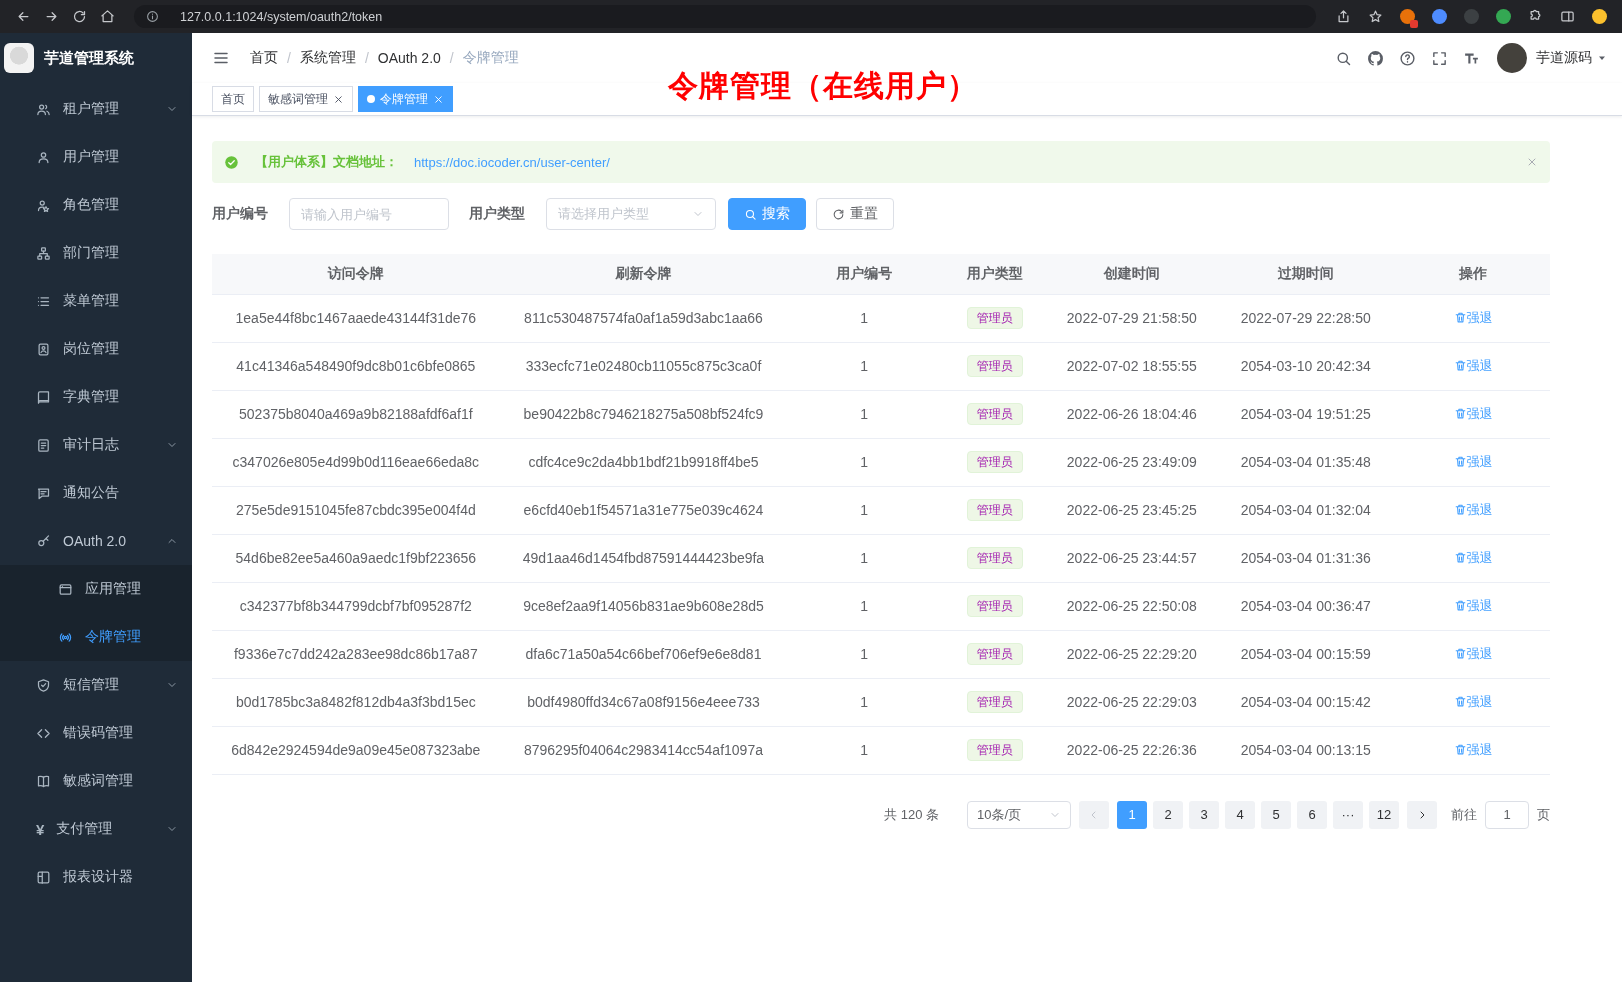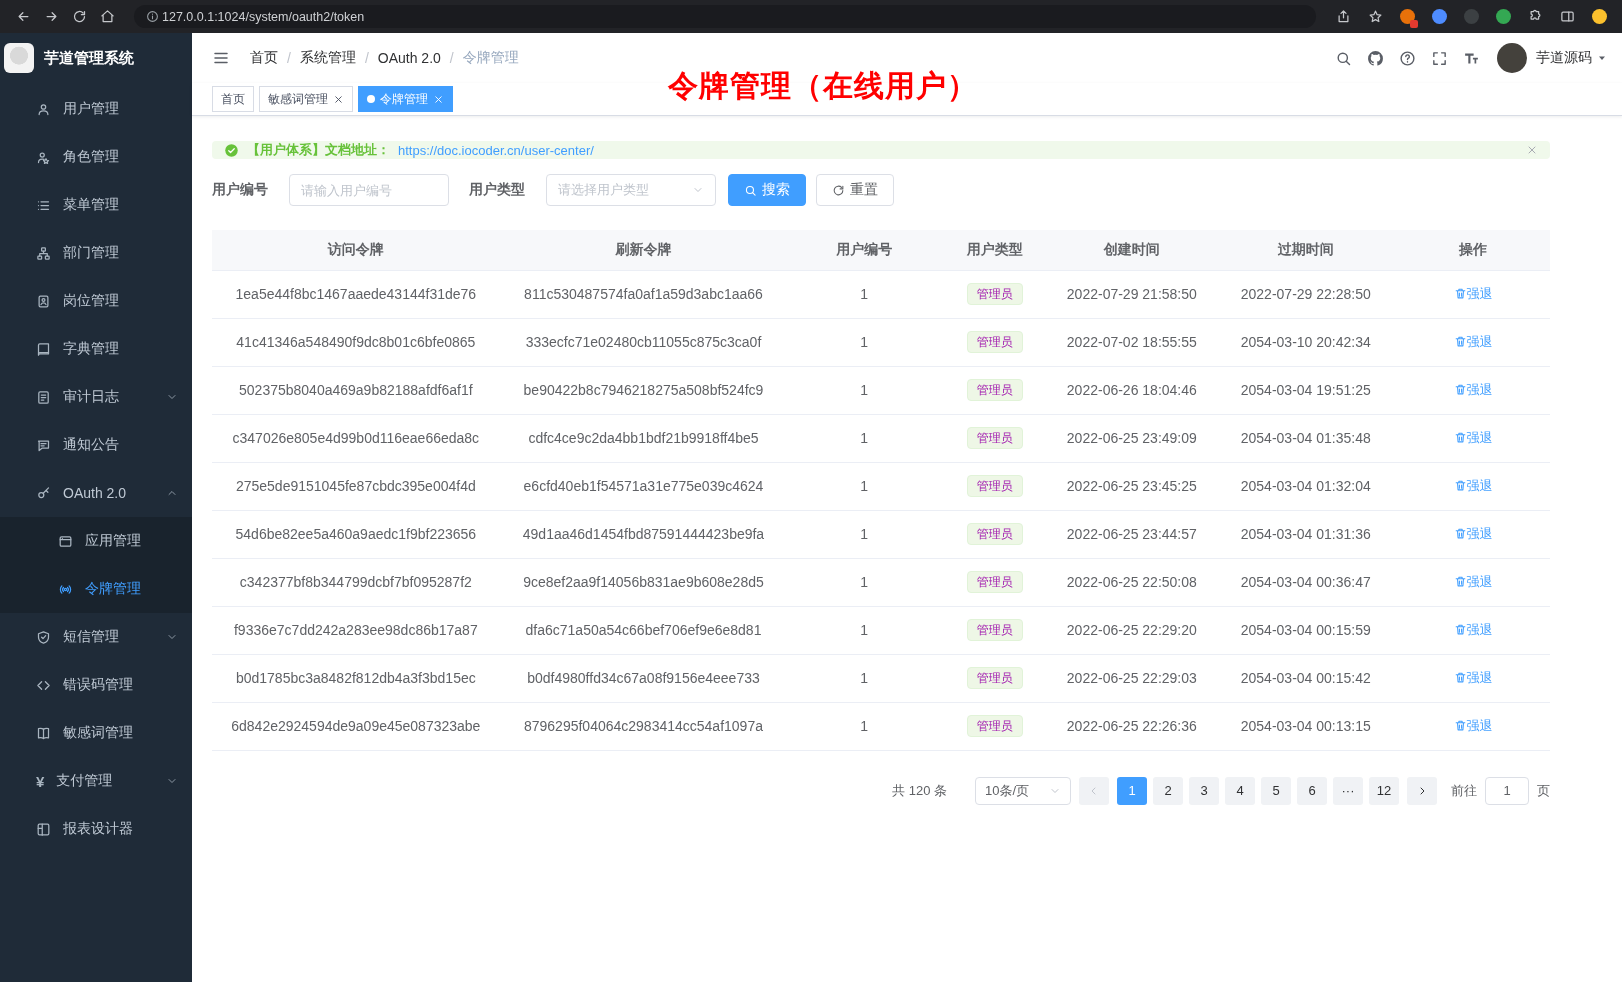--- a/index.html
+++ b/index.html
@@ -6,21 +6,21 @@
   html,body{width:1622px;height:982px;overflow:hidden}
   body{font-family:"Liberation Sans","DejaVu Sans",sans-serif;background:#fff;position:relative}
   .icon{display:inline-flex;align-items:center;justify-content:center}
   .icon svg{width:16px;height:16px}
 
   
   .browser{height:33px;background:#222327;display:flex;align-items:center;padding:0 10px;gap:2px}
   .b-nav{display:flex;gap:2px}
   .b-btn{width:26px;height:24px;border-radius:6px;display:flex;align-items:center;justify-content:center;color:#c6c8cc;position:relative;cursor:pointer}
   .b-btn svg{width:15px;height:15px}
-  .url-pill{flex:1;height:23px;margin:0 12px;background:#1a1b1f;border-radius:12px;display:flex;align-items:center;gap:3px;padding:0 12px;color:#cfd1d4;font-size:12.5px}
+  .url-pill{flex:1;height:23px;margin:0 12px;background:#1a1b1f;border-radius:12px;display:flex;align-items:center;gap:21px;padding:0 12px;color:#cfd1d4;font-size:12.5px}
   .url-pill .icon svg{width:13px;height:13px;color:#9aa0a6}
   .b-right{display:flex;align-items:center;gap:6px}
   .dot-icon{width:15px;height:15px;border-radius:50%;display:inline-block}
   .ext-badge{position:absolute;right:2px;bottom:1px;width:8px;height:8px;border-radius:2px;display:inline-block}
 
   
   .app{display:flex;height:949px}
   .sidebar{width:192px;flex:none;background:#1f2b38;color:#bfc9d4;display:flex;flex-direction:column}
   .logo-row{height:50px;flex:none;display:flex;align-items:center;gap:10px;padding:0 4px}
   .logo-img{width:30px;height:30px;border-radius:6px;background:radial-gradient(circle at 50% 42%,#d9d9d9 0 38%,#f3f3f3 40% 100%);flex:none}
@@ -57,21 +57,21 @@
   
   .tabbar{height:33px;flex:none;display:flex;align-items:center;gap:5px;padding:0 20px;border-bottom:1px solid #d8dce5;box-shadow:0 1px 3px rgba(0,21,41,.08)}
   .tab{height:26px;display:inline-flex;align-items:center;gap:5px;padding:0 8px;border:1px solid #d8dce5;background:#fff;color:#495060;font-size:12px;cursor:pointer;white-space:nowrap}
   .tab.active{background:#409eff;border-color:#409eff;color:#fff}
   .tab .dot{width:8px;height:8px;border-radius:50%;background:#fff;display:inline-block}
   .tab .tab-close{color:inherit}
   .tab .tab-close svg{width:11px;height:11px}
 
   
   .content{flex:1;padding:25px 72px 0 20px;overflow:hidden}
-  .alert{height:18px;background:#f0f9eb;border-radius:4px;display:flex;align-items:center;gap:8px;padding:0 12px;font-size:13px}
+  .alert{height:42px;background:#f0f9eb;border-radius:4px;display:flex;align-items:center;gap:16px;padding:0 12px;font-size:13px}
   .alert .check-icon svg{width:15px;height:15px;color:#67c23a}
   .alert-text{color:#67c23a;font-weight:700}
   .alert-link{color:#409eff;cursor:pointer}
   .alert-close{margin-left:auto;color:#a8abb2;cursor:pointer}
   .alert-close svg{width:12px;height:12px}
 
   .filters{display:flex;align-items:center;margin-top:15px;font-size:14px}
   .f-label{font-weight:700;color:#606266;margin-right:21px;white-space:nowrap}
   .f-input{width:160px;height:32px;border:1px solid #dcdfe6;border-radius:4px;padding:0 11px;font-size:13px;color:#606266;outline:none;margin-right:20px;font-family:inherit}
   .f-input::placeholder{color:#bfc4cc}
@@ -85,21 +85,21 @@
 
   .tbl{width:100%;border-collapse:collapse;margin-top:24px;font-size:14px;color:#606266;table-layout:fixed}
   .tbl th{background:#f7f8fa;color:#606266;font-weight:700;height:40px;text-align:center;border-bottom:1px solid #ebeef5;padding:0 6px;white-space:nowrap}
   .tbl td{height:48px;text-align:center;border-bottom:1px solid #ebeef5;padding:0 6px;white-space:nowrap;overflow:hidden;text-overflow:ellipsis}
   .tag-success{display:inline-block;background:#eef7e6;border:1px solid #e1f3d8;color:#a21caf;font-size:12px;padding:3px 9px;border-radius:4px;line-height:1.2}
   .op-link{color:#409eff;font-size:13px;display:inline-flex;align-items:center;cursor:pointer;text-decoration:none}
   .op-link svg{width:13px;height:13px}
 
   .pagination{display:flex;align-items:center;justify-content:flex-end;gap:8px;margin-top:26px;font-size:13px;color:#606266}
   .pg-total{margin-right:20px;white-space:nowrap}
-  .pg-size{width:96px;height:28px;border:1px solid #dcdfe6;border-radius:4px;display:flex;align-items:center;justify-content:space-between;padding:0 9px;cursor:pointer}
+  .pg-size{width:104px;height:28px;border:1px solid #dcdfe6;border-radius:4px;display:flex;align-items:center;justify-content:space-between;padding:0 9px;cursor:pointer}
   .pg-size .icon{color:#c0c4cc}
   .pg-size .icon svg{width:12px;height:12px}
   .pg-pages{display:flex;gap:6px}
   .pg-btn{min-width:30px;height:28px;border-radius:3px;background:#f0f2f5;border:none;display:inline-flex;align-items:center;justify-content:center;font-size:13px;color:#303133;cursor:pointer;padding:0 4px;font-family:inherit}
   .pg-btn svg{width:12px;height:12px}
   .pg-btn.active{background:#409eff;color:#fff}
   .pg-btn.disabled{color:#c0c4cc;cursor:default}
   .pg-goto-label{margin-left:6px;white-space:nowrap}
   .pg-goto{width:44px;height:28px;border:1px solid #dcdfe6;border-radius:4px;text-align:center;font-size:13px;color:#606266;outline:none;font-family:inherit}
 
@@ -185,53 +185,67 @@
 
   <aside class="sidebar">
     <div class="logo-row">
       <span class="logo-img"></span>
       <span class="app-title">芋道管理系统</span>
     </div>
     <nav class="menu" id="menu">
         <div class="menu-item">
           <span class="icon">
             <svg viewBox="0 0 24 24" fill="none" stroke="currentColor" stroke-width="2" stroke-linecap="round" stroke-linejoin="round">
+              <circle cx="9" cy="8" r="3.2"></circle>
+              <path d="M3 20c0-3.5 2.7-5.5 6-5.5s6 2 6 5.5M15.5 5.3a3.2 3.2 0 0 1 0 5.5M17.5 14.8c2 .8 3.5 2.4 3.5 5.2"></path>
+            </svg>
+          </span>
+          <span class="mi-label">租户管理</span>
+          <span class="icon chev">
+            <svg viewBox="0 0 24 24" fill="none" stroke="currentColor" stroke-width="2" stroke-linecap="round" stroke-linejoin="round">
+              <path d="M6 9l6 6 6-6"></path>
+            </svg>
+          </span>
+        </div>
+        <div class="menu-item">
+          <span class="icon">
+            <svg viewBox="0 0 24 24" fill="none" stroke="currentColor" stroke-width="2" stroke-linecap="round" stroke-linejoin="round">
               <circle cx="12" cy="8" r="3.5"></circle>
               <path d="M5 20c0-4 3.1-6 7-6s7 2 7 6"></path>
             </svg>
           </span>
           <span class="mi-label">用户管理</span>
         </div>
         <div class="menu-item">
           <span class="icon">
             <svg viewBox="0 0 24 24" fill="none" stroke="currentColor" stroke-width="2" stroke-linecap="round" stroke-linejoin="round">
               <circle cx="10" cy="8" r="3.2"></circle>
               <path d="M4 20c0-3.6 2.7-5.6 6-5.6 1 0 2 .2 2.8.6M16 14l1.2 2.4 2.8.4-2 2 .5 2.7-2.5-1.3-2.5 1.3.5-2.7-2-2 2.8-.4z"></path>
             </svg>
           </span>
           <span class="mi-label">角色管理</span>
-        </div>
-        <div class="menu-item">
-          <span class="icon">
-            <svg viewBox="0 0 24 24" fill="none" stroke="currentColor" stroke-width="2" stroke-linecap="round" stroke-linejoin="round">
-              <path d="M4 6h.01M8 6h12M4 12h.01M8 12h12M4 18h.01M8 18h12"></path>
-            </svg>
-          </span>
-          <span class="mi-label">菜单管理</span>
         </div>
         <div class="menu-item">
           <span class="icon">
             <svg viewBox="0 0 24 24" fill="none" stroke="currentColor" stroke-width="2" stroke-linecap="round" stroke-linejoin="round">
               <rect x="9" y="3" width="6" height="5" rx="1"></rect>
               <rect x="3" y="16" width="6" height="5" rx="1"></rect>
               <rect x="15" y="16" width="6" height="5" rx="1"></rect>
               <path d="M12 8v4M6 16v-4h12v4"></path>
             </svg>
           </span>
           <span class="mi-label">部门管理</span>
+        </div>
+        <div class="menu-item">
+          <span class="icon">
+            <svg viewBox="0 0 24 24" fill="none" stroke="currentColor" stroke-width="2" stroke-linecap="round" stroke-linejoin="round">
+              <path d="M4 6h.01M8 6h12M4 12h.01M8 12h12M4 18h.01M8 18h12"></path>
+            </svg>
+          </span>
+          <span class="mi-label">菜单管理</span>
         </div>
         <div class="menu-item">
           <span class="icon">
             <svg viewBox="0 0 24 24" fill="none" stroke="currentColor" stroke-width="2" stroke-linecap="round" stroke-linejoin="round">
               <rect x="5" y="3.5" width="14" height="17" rx="2"></rect>
               <circle cx="12" cy="9.5" r="2.3"></circle>
               <path d="M8 17c.8-2 2.3-2.8 4-2.8s3.2.8 4 2.8"></path>
             </svg>
           </span>
           <span class="mi-label">岗位管理</span>

